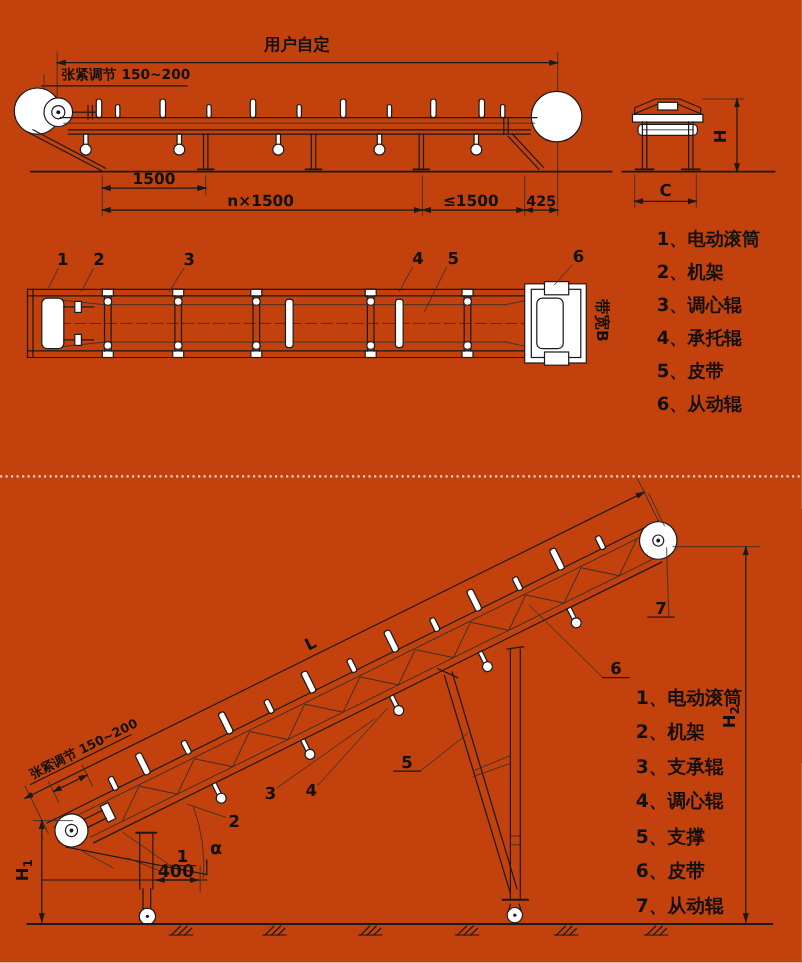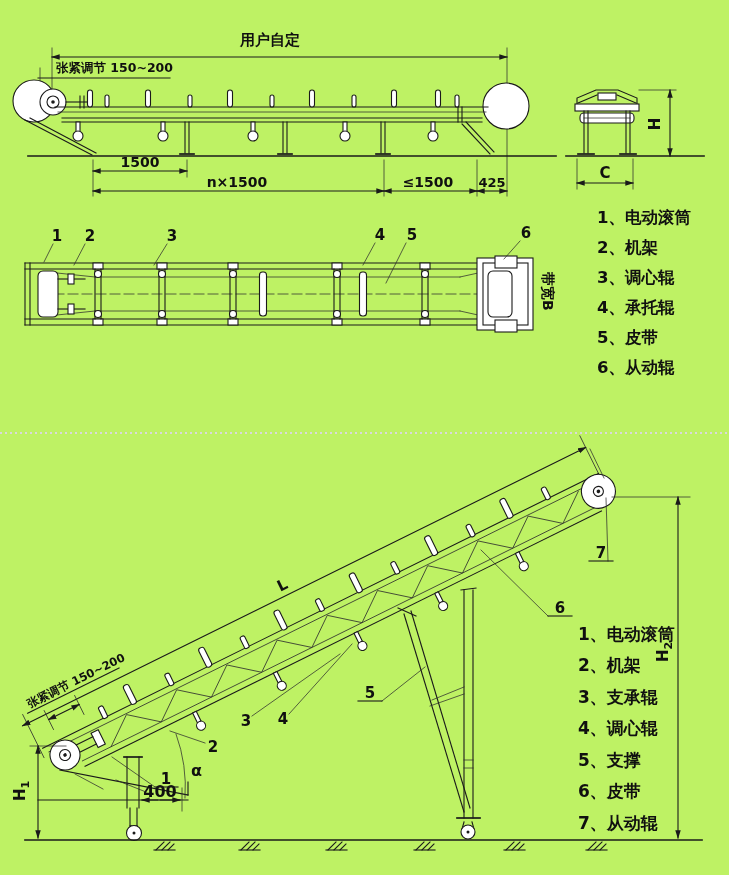--- a/index.html
+++ b/index.html
@@ -1,16 +1,16 @@
 <!DOCTYPE html>
 <html><head>
 <meta charset="utf-8">
 <style>
   html,body{margin:0;padding:0;background:#fff;}
-  .stage{position:relative;width:729px;height:875px;background:#bef264;overflow:hidden;}
+  .stage{position:relative;width:729px;height:875px;background:#c2410c;overflow:hidden;}
   svg{display:block;}
   .k{stroke:#1a1a1a;fill:none;stroke-width:1.1;stroke-linecap:square;}
   .k2{stroke:#1a1a1a;fill:none;stroke-width:1.7;stroke-linecap:square;}
   .t{stroke:#2e2e2e;fill:none;stroke-width:0.75;stroke-linecap:square;}
   .w{fill:#ffffff;stroke:#1a1a1a;stroke-width:1.1;}
   .txt{fill:#101010;font-weight:bold;font-family:"DejaVu Sans","Liberation Sans",sans-serif;}
   .sep{stroke:#d9d9d9;stroke-width:2;stroke-dasharray:2 3;}
 </style>
 </head>
 <body>

